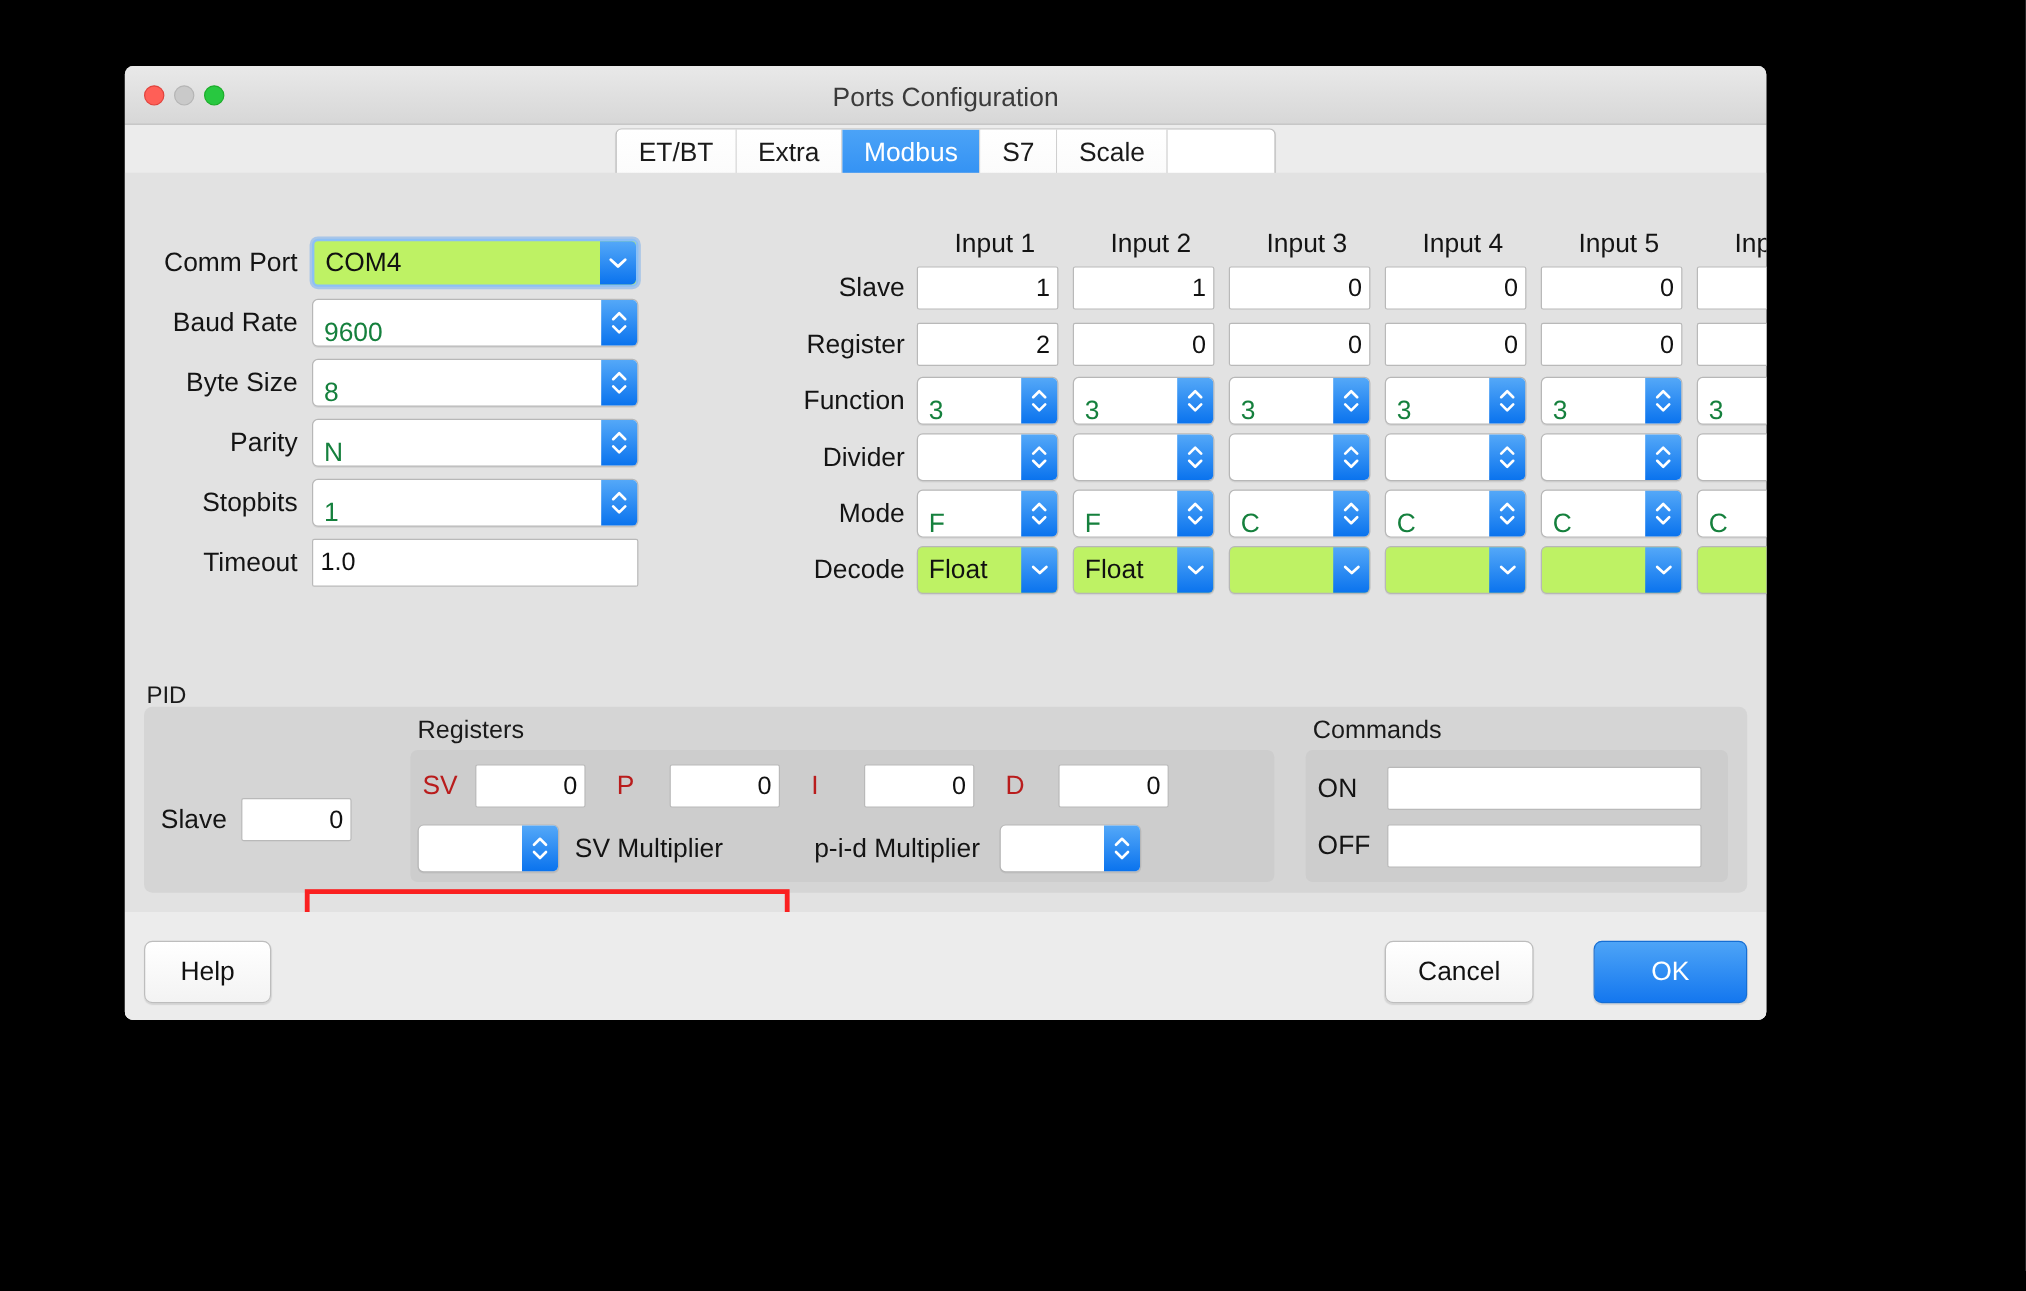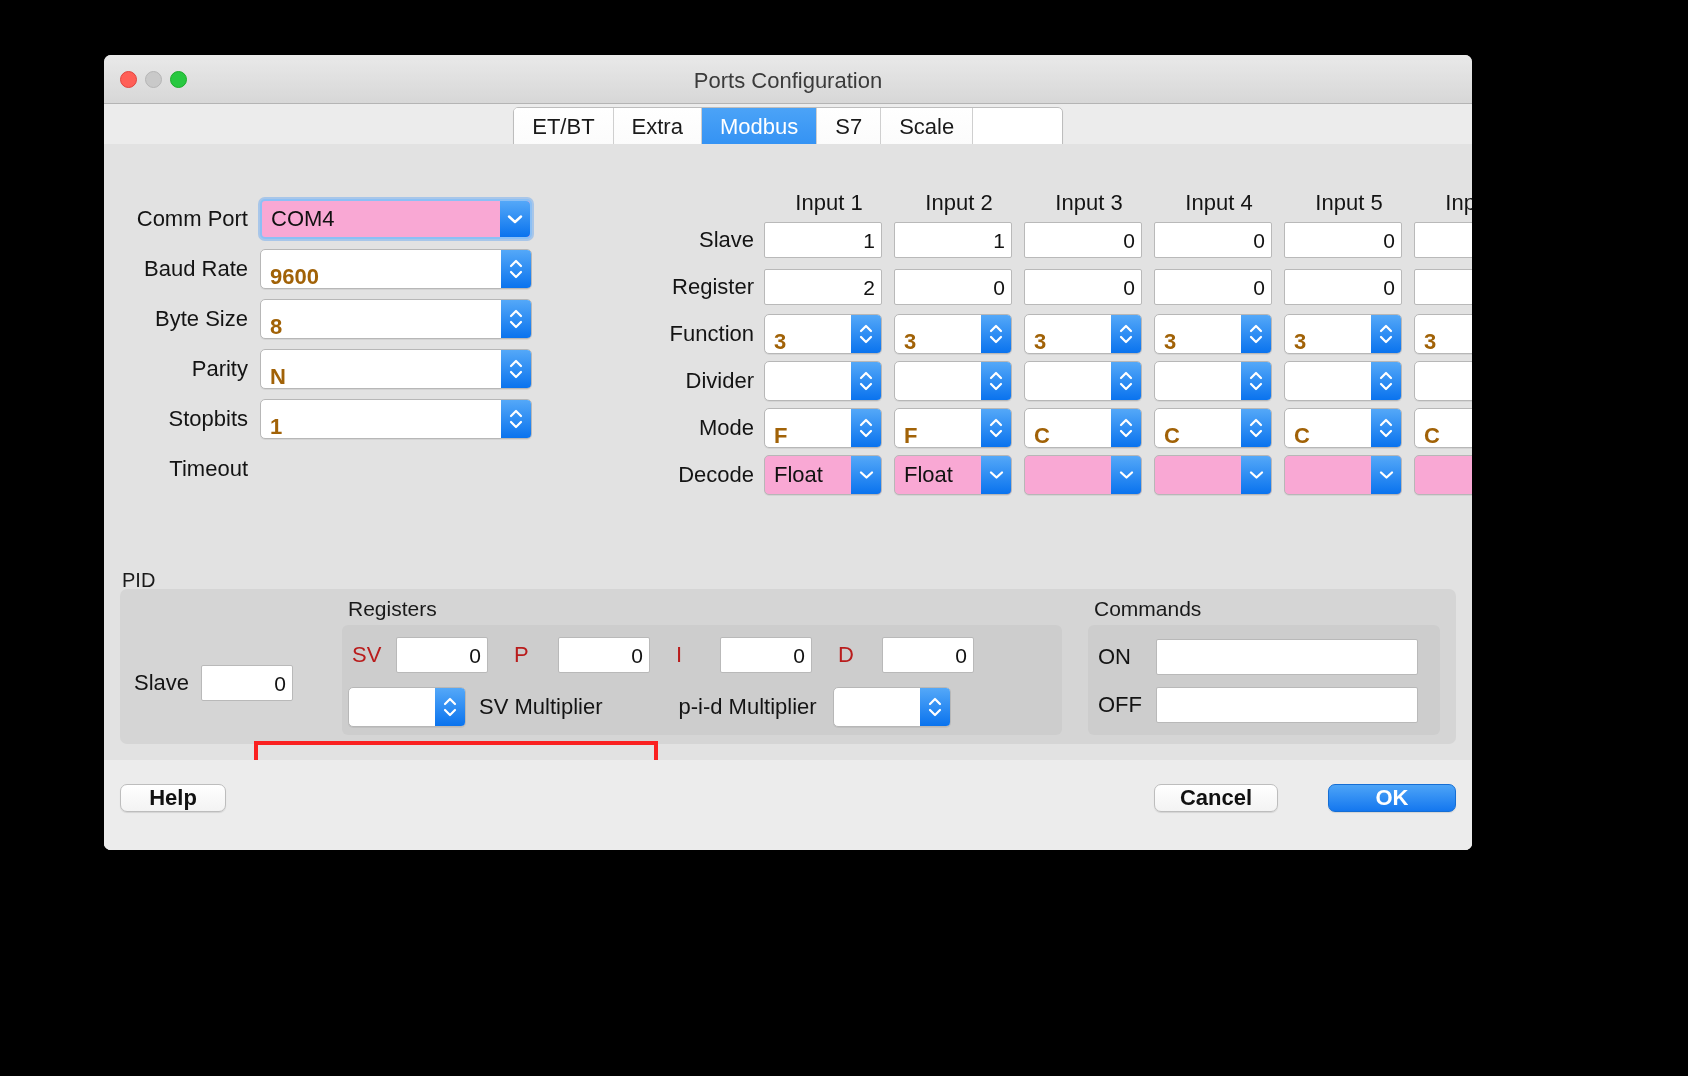--- a/index.html
+++ b/index.html
@@ -87,21 +87,21 @@
     color: #111;
     padding: 3px 6px;
     height: 36px;
     line-height: 29px;
   }
   .tf.rt { text-align: right; }
 
   
   .combo {
     position: relative;
-    background: #f9a8d4;
+    background: #bef264;
     border: 1px solid #b7b7b7;
     border-radius: 5px;
     height: 40px;
     box-shadow: 0 1px 0 rgba(0,0,0,0.06);
   }
   .combo > .val {
     position: absolute; left: 9px; top: 0; bottom: 0;
     display: flex; align-items: center;
     font-size: 22px; color: #111;
   }
@@ -123,21 +123,21 @@
     position: relative;
     background: #fff;
     border: 1px solid #b7b7b7;
     border-radius: 5px;
     height: 40px;
     box-shadow: 0 1px 0 rgba(0,0,0,0.06);
   }
   .stepper > .val {
     position: absolute; left: 9px; top: 16px; bottom: 0;
     display: flex; align-items: center;
-    font-size: 22px; color: #a16207; font-weight: bold;
+    font-size: 22px; color: #15803d;
   }
   .stepper > .arrows {
     position: absolute; right: 0; top: 0; bottom: 0;
     width: 30px;
     background: linear-gradient(to bottom, #54a8f8, #0a73ee);
     border-radius: 0 4px 4px 0;
     display: flex; flex-direction: column;
     align-items: center; justify-content: center;
     gap: 2px;
   }
@@ -257,29 +257,28 @@
   .portwrap .l { font-size: 22px; color: #141414; }
   .portwrap .tf { width: 118px; height: 42px; line-height: 34px; }
 
   
   .footer {
     position: absolute; left: 0; right: 0; bottom: 0; height: 90px;
     background: #ececec;
   }
   .btn {
     position: absolute; top: 24px;
-    height: 28px;
+    height: 52px;
     border-radius: 7px;
     font-size: 22px;
     display: flex; align-items: center; justify-content: center;
     border: 1px solid #bdbdbd;
     background: linear-gradient(to bottom, #ffffff, #f3f3f3);
     color: #111;
     box-shadow: 0 1px 1px rgba(0,0,0,0.10);
-    font-weight: bold;
   }
   .btn.help { left: 16px; width: 106px; }
   .btn.cancel { right: 194px; width: 124px; }
   .btn.ok {
     right: 16px; width: 128px;
     background: linear-gradient(to bottom, #4da4f7, #1477ef);
     border: 1px solid #156ed4; color: #fff;
   }
 </style>
 </head>
@@ -390,20 +389,23 @@
                 <svg width="14" height="9" viewBox="0 0 14 9">
                     <path d="M2 2 L7 7 L12 2" stroke="#fff" stroke-width="2.2" fill="none" stroke-linecap="round" stroke-linejoin="round"></path>
                   </svg>
               </div>
             </div>
           </div>
         </div>
 
         <div class="frow">
           <div class="lbl">Timeout</div>
+          <div class="ctl">
+            <div class="tf" style="width:272px;height:40px;line-height:32px;">1.0</div>
+          </div>
         </div>
 
       </div>
 
       <div class="grid">
 
         <div class="gridhdr">
           <div class="ch">Input 1</div>
           <div class="ch">Input 2</div>
           <div class="ch">Input 3</div>

